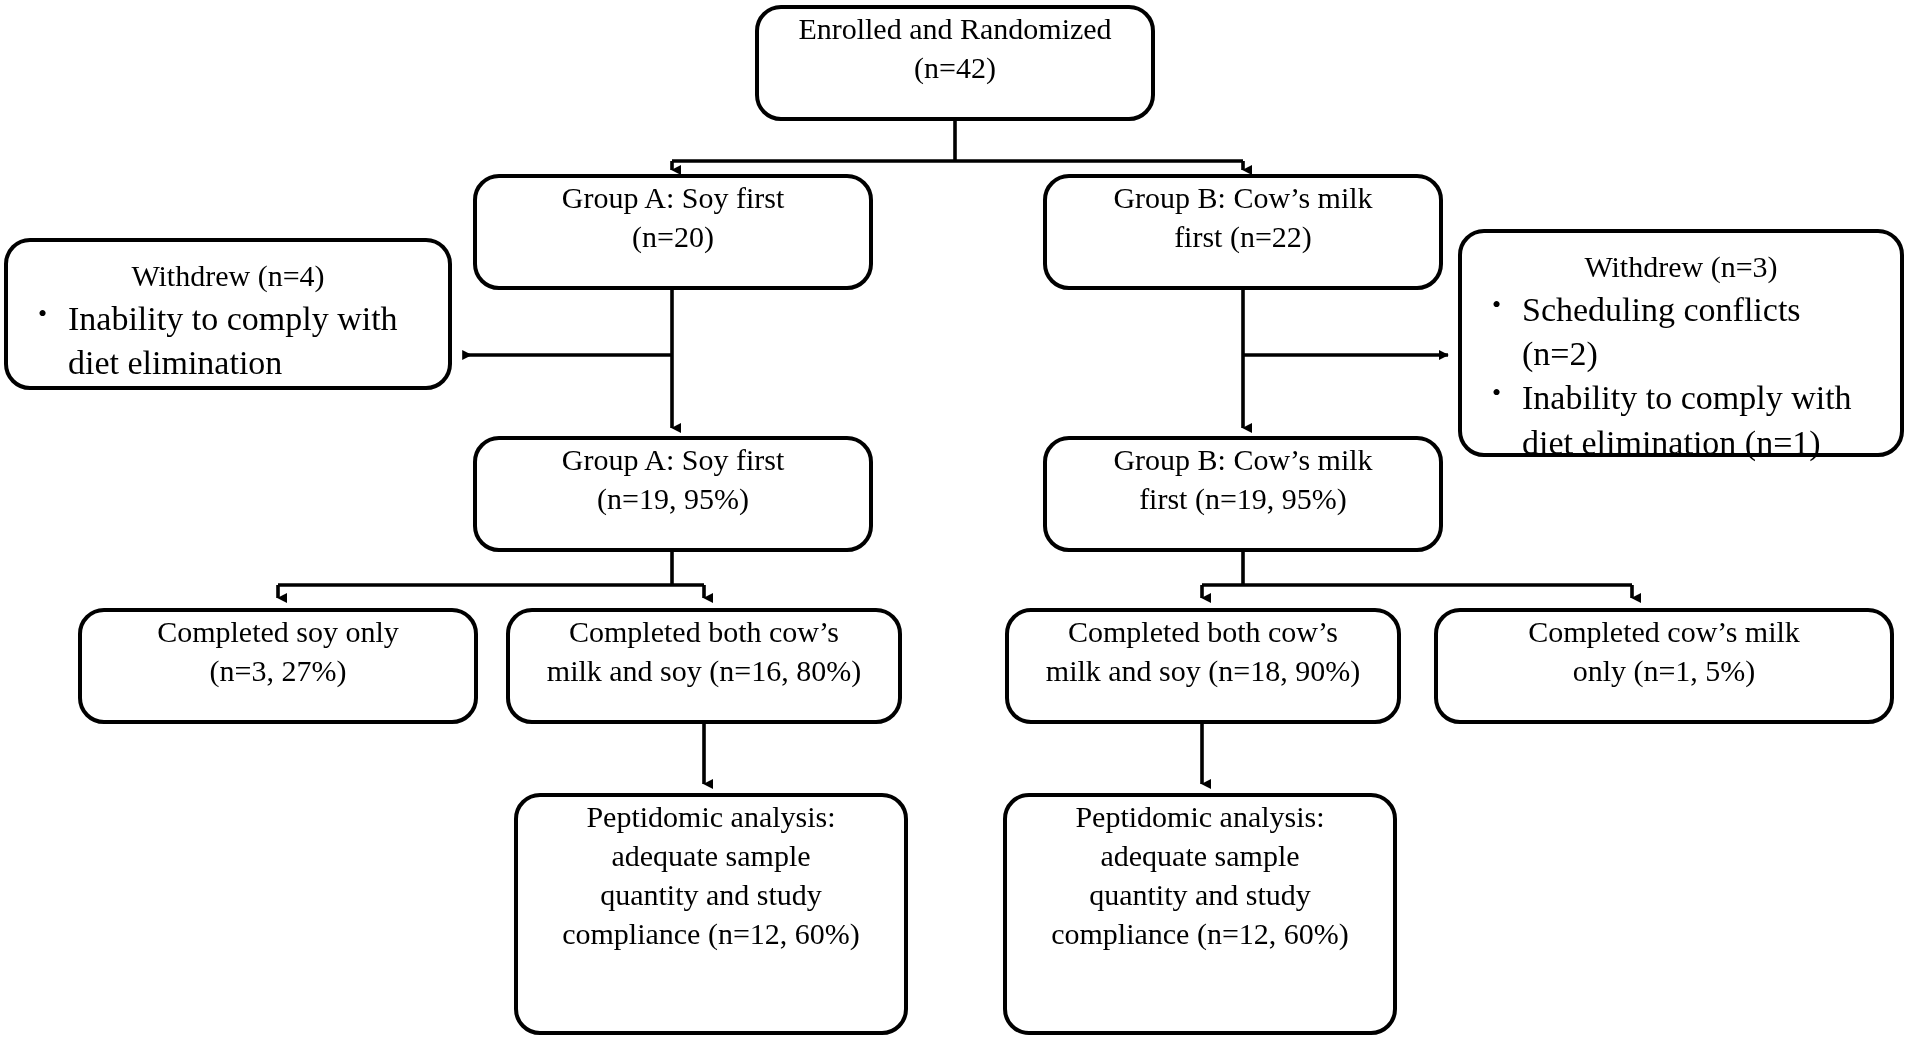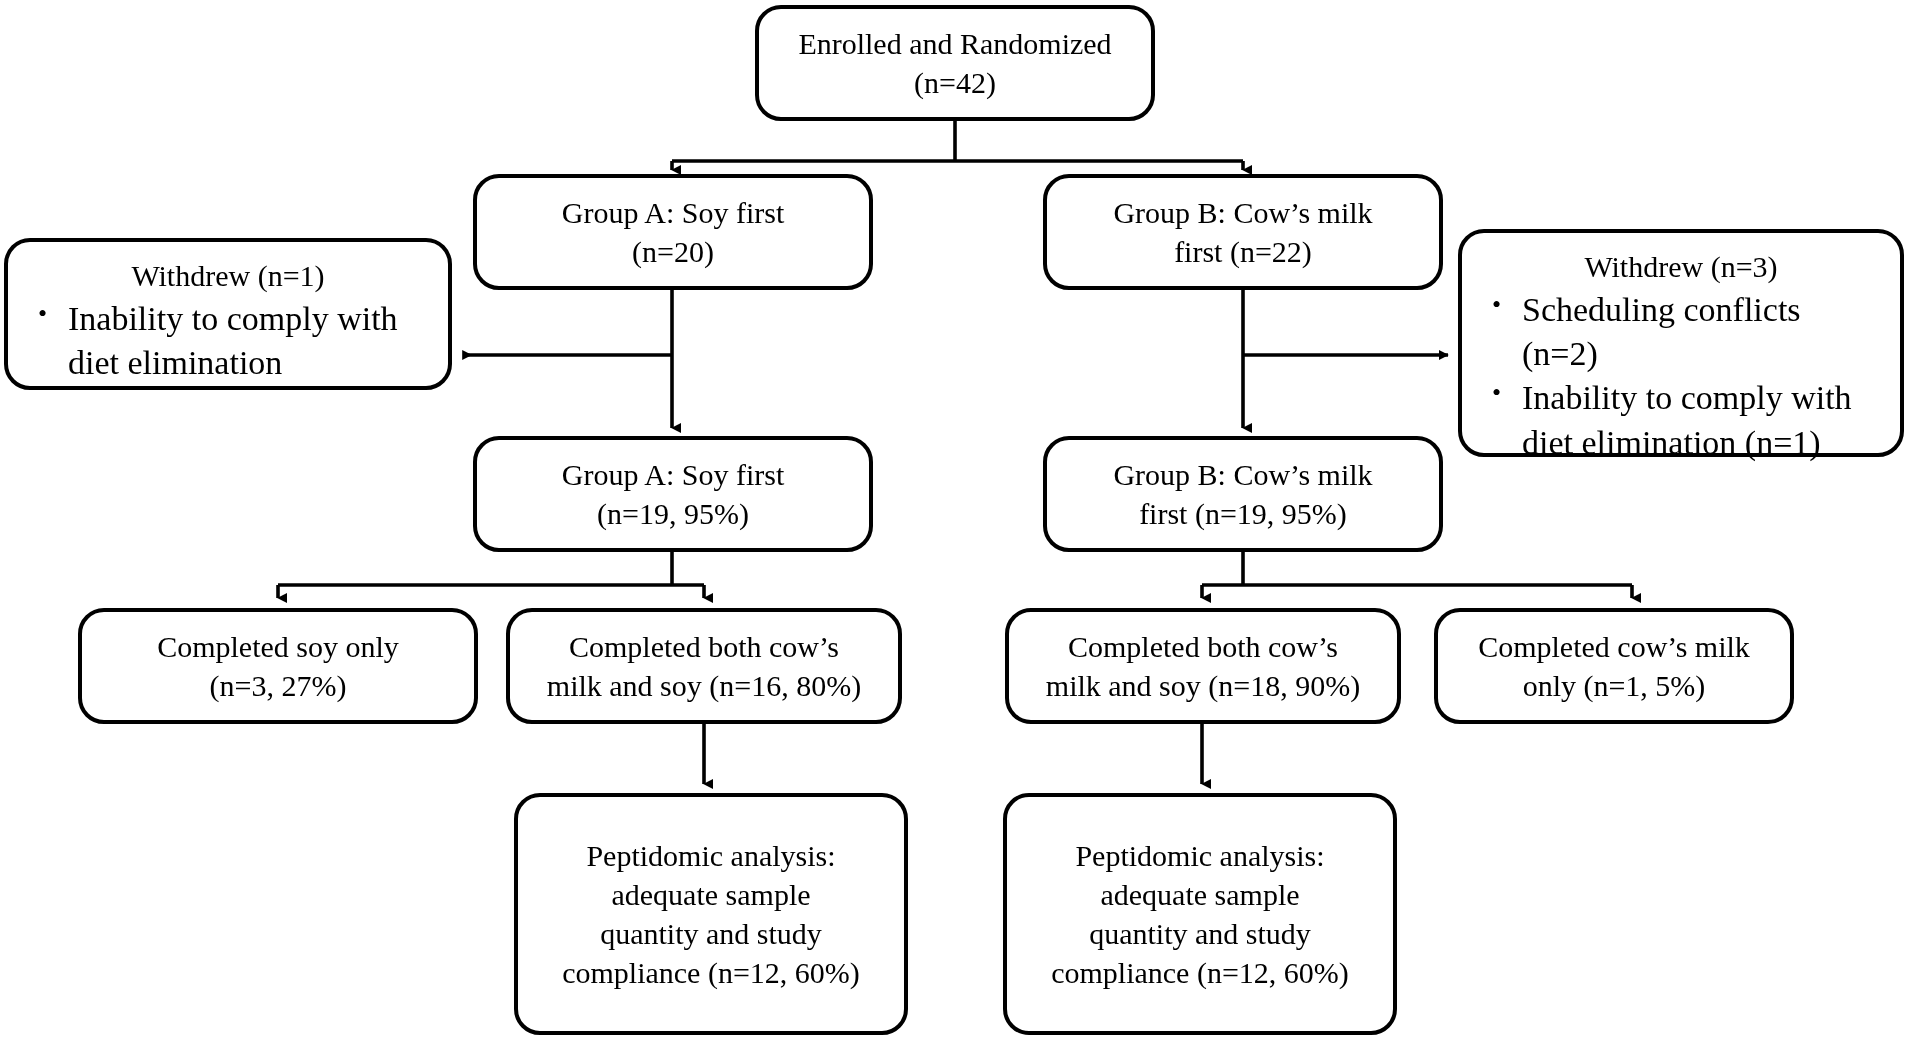--- a/index.html
+++ b/index.html
@@ -22,21 +22,21 @@
     width: 1908px;
     height: 1043px;
   }
   .node-box {
     position: absolute;
     box-sizing: border-box;
     border: 4px solid #000000;
     border-radius: 26px;
     background: #ffffff;
     display: flex;
-    align-items: center;
+    align-items: flex-start;
     justify-content: center;
     text-align: center;
   }
   .node-text {
     font-family: "Liberation Serif", "DejaVu Serif", serif;
     font-size: 30px;
     line-height: 1.30;
     color: #000000;
     padding: 0 10px;
     white-space: pre-line;
@@ -135,21 +135,21 @@
     <span class="node-text">Group A: Soy first
 (n=20)</span>
   </div>
 
   <div class="node-box" style="left:1043px; top:174px; width:400px; height:116px;">
     <span class="node-text">Group B: Cow’s milk
 first (n=22)</span>
   </div>
 
   <div class="node-box bulleted" style="left:4px; top:238px; width:448px; height:152px;">
-    <div class="withdrew-title">Withdrew (n=1)</div>
+    <div class="withdrew-title">Withdrew (n=4)</div>
     <ul class="bullet-list">
       <li class="bullet-item">Inability to comply with
 diet elimination</li>
     </ul>
   </div>
 
   <div class="node-box bulleted" style="left:1458px; top:229px; width:446px; height:228px;">
     <div class="withdrew-title">Withdrew (n=3)</div>
     <ul class="bullet-list">
       <li class="bullet-item">Scheduling conflicts
@@ -177,21 +177,21 @@
   <div class="node-box" style="left:506px; top:608px; width:396px; height:116px;">
     <span class="node-text">Completed both cow’s
 milk and soy (n=16, 80%)</span>
   </div>
 
   <div class="node-box" style="left:1005px; top:608px; width:396px; height:116px;">
     <span class="node-text">Completed both cow’s
 milk and soy (n=18, 90%)</span>
   </div>
 
-  <div class="node-box" style="left:1434px; top:608px; width:360px; height:116px;">
+  <div class="node-box" style="left:1434px; top:608px; width:460px; height:116px;">
     <span class="node-text">Completed cow’s milk
 only (n=1, 5%)</span>
   </div>
 
   <div class="node-box" style="left:514px; top:793px; width:394px; height:242px;">
     <span class="node-text">Peptidomic analysis:
 adequate sample
 quantity and study
 compliance (n=12, 60%)</span>
   </div>

